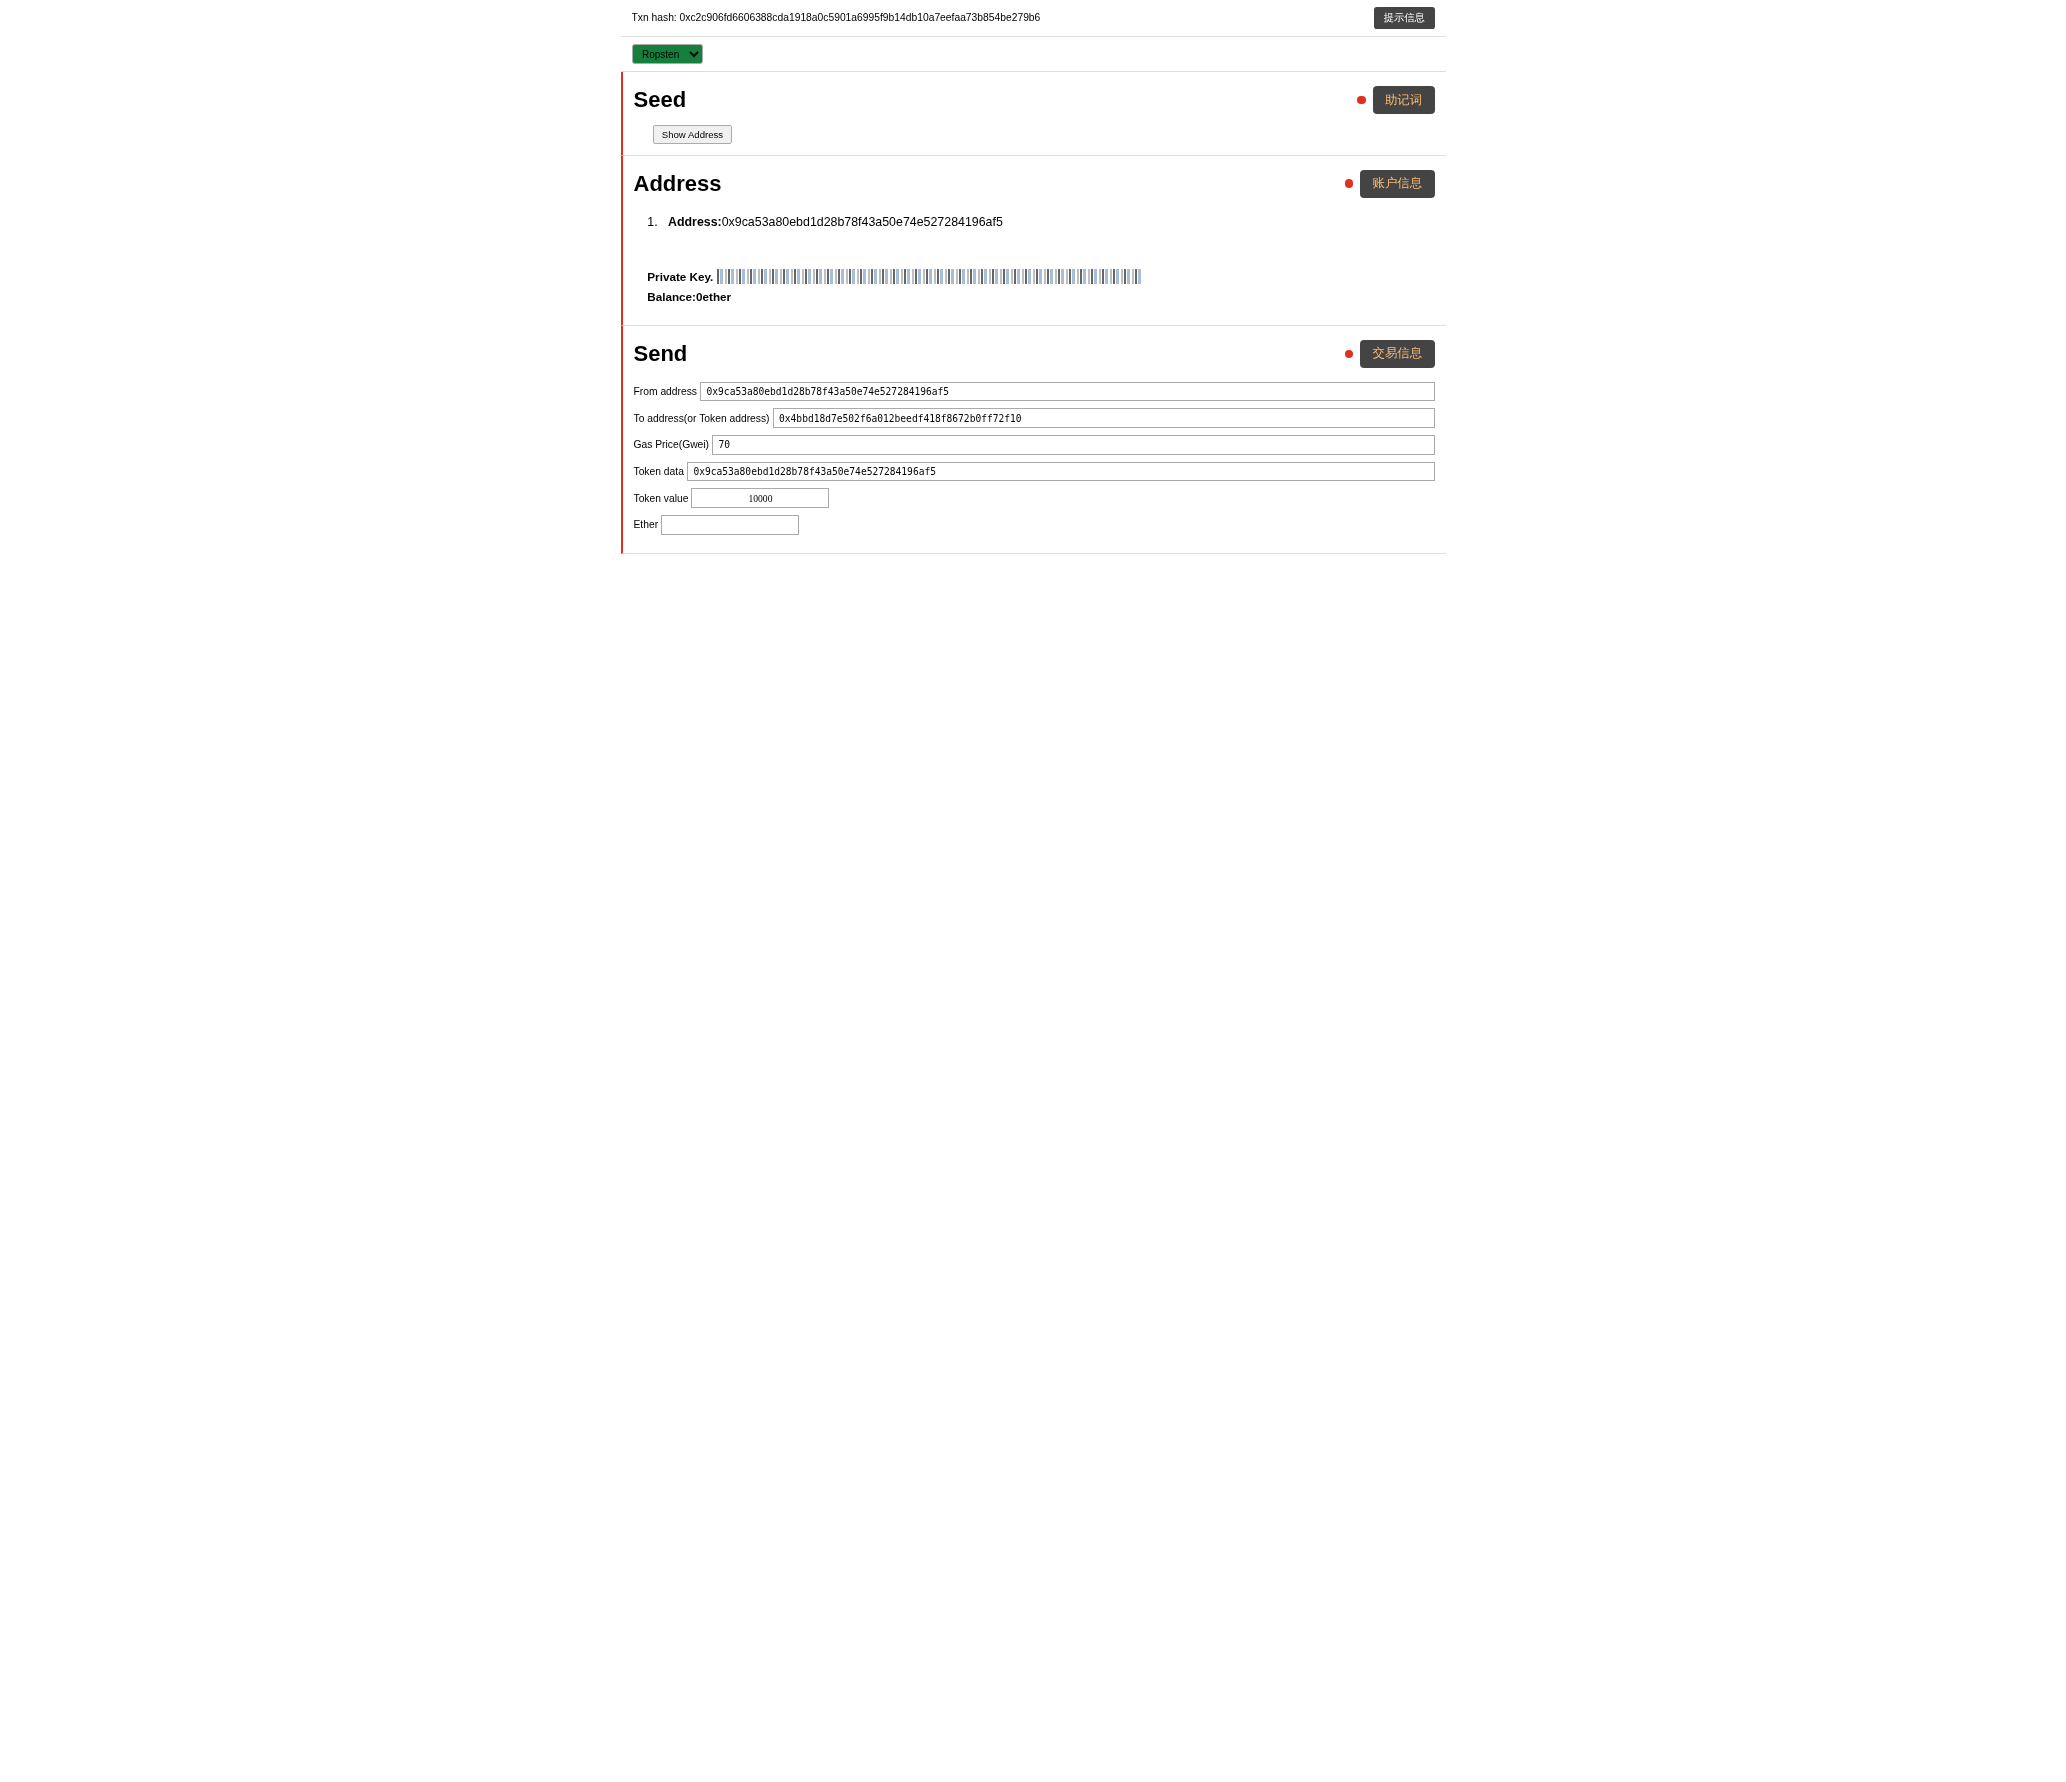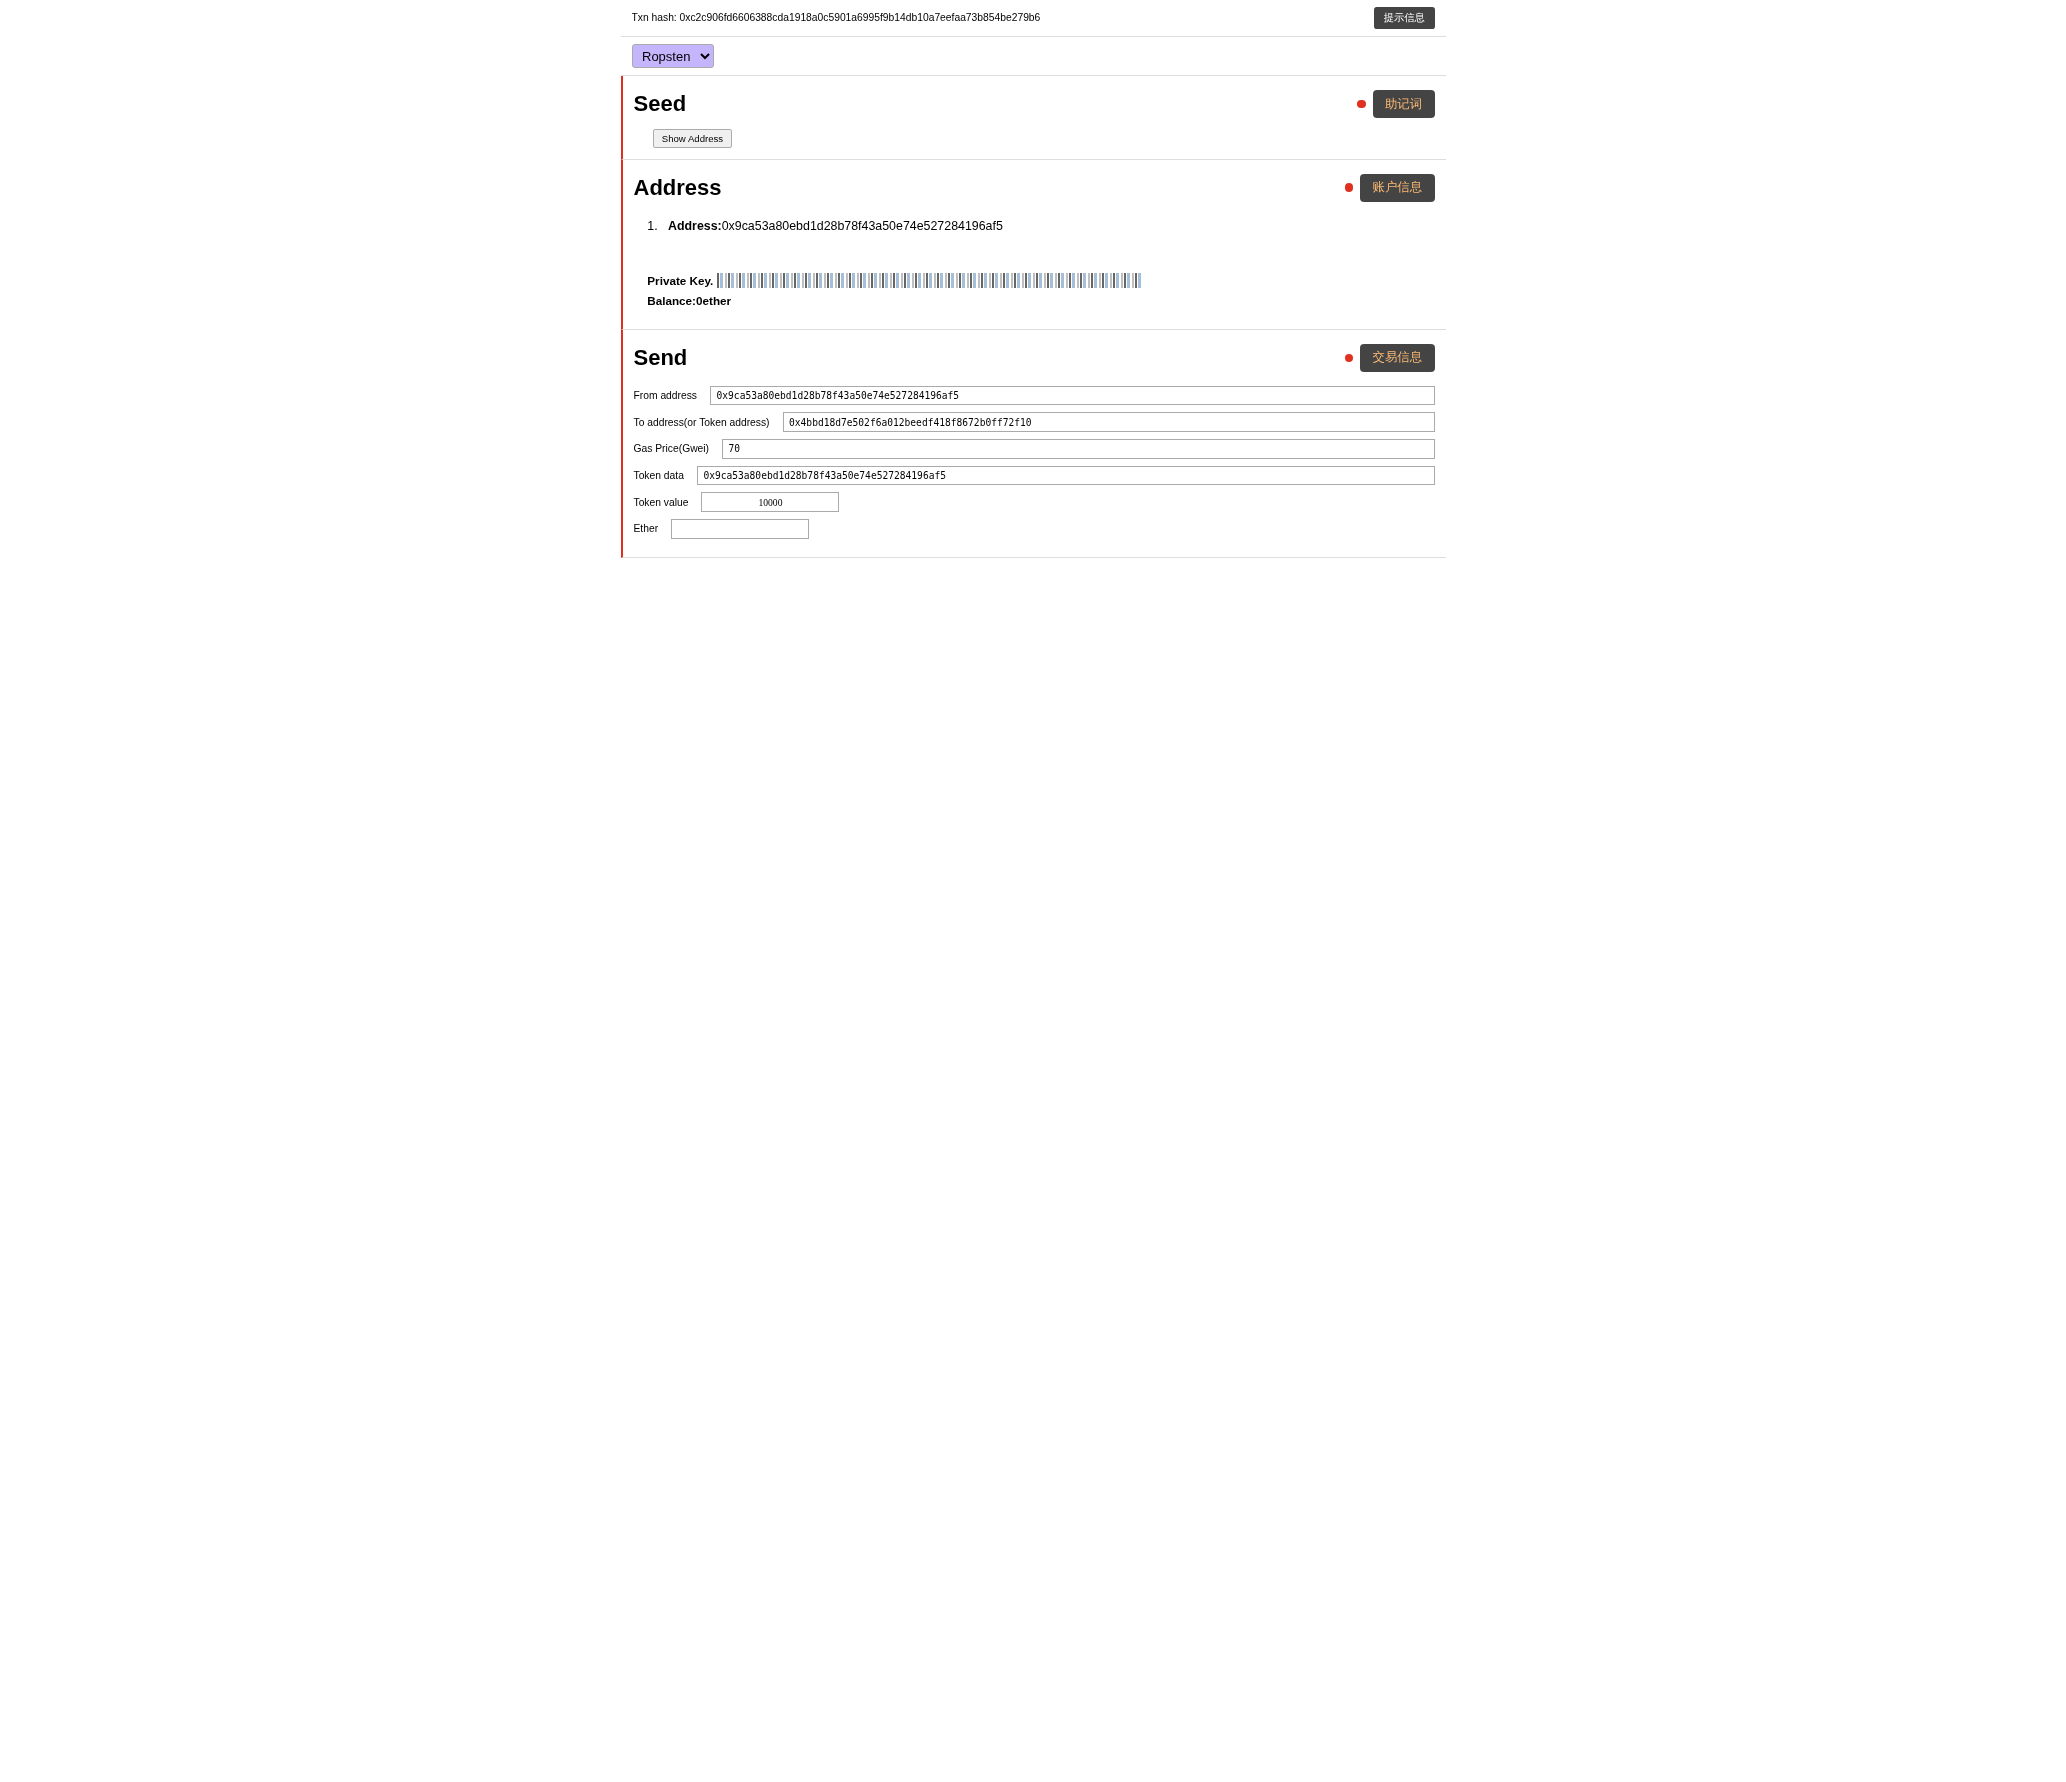--- a/index.html
+++ b/index.html
@@ -36,24 +36,24 @@
       font-size: 10.3px;
       margin-left: 8.3px;
       white-space: nowrap;
     }
     .network-bar {
       padding: 6.9px 11px;
       border-bottom: 1.4px solid #ddd;
     }
     select {
       padding: 2.8px 5.5px;
-      font-size: 13px;
+      font-size: 10px;
       border: 0.7px solid #aaa;
       border-radius: 2.8px;
-      background: #c4b5fd;
+      background: #15803d;
     }
     .section {
       padding: 13.8px 11px 11px 11px;
       border-bottom: 1.4px solid #ddd;
       position: relative;
     }
     .section-header {
       display: flex;
       align-items: center;
       justify-content: space-between;
@@ -153,21 +153,21 @@
       font-size: 11.7px;
       font-weight: bold;
     }
     .send-form {
       padding: 2.8px 0 0 0;
     }
     .form-row {
       display: flex;
       align-items: center;
       margin-bottom: 6.9px;
-      gap: 13px;
+      gap: 3px;
     }
     .form-label {
       font-size: 10.3px;
       white-space: nowrap;
       min-width: 0;
     }
     .form-input {
       flex: 1;
       border: 0.7px solid #aaa;
       padding: 3.4px 5.5px;

